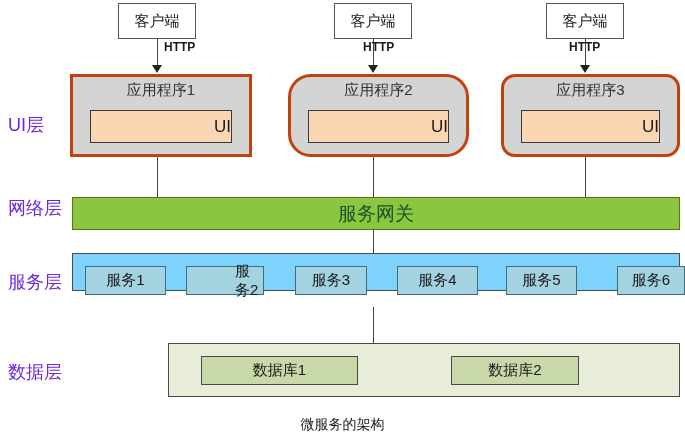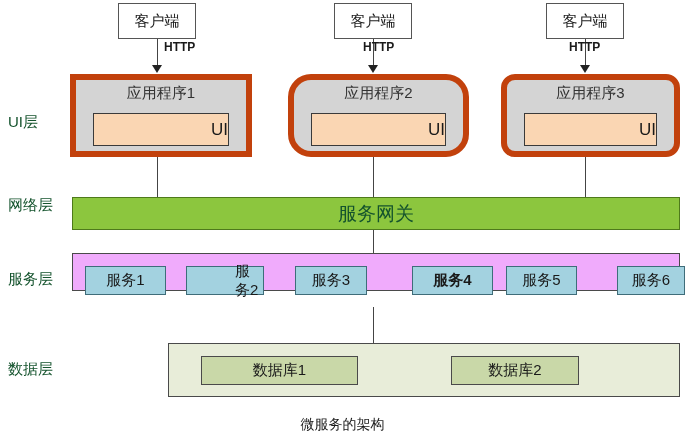--- a/index.html
+++ b/index.html
@@ -12,22 +12,22 @@
     width: 685px;
     height: 443px;
     background: #ffffff;
     font-family: "Liberation Sans", "DejaVu Sans", sans-serif;
     overflow: hidden;
   }
 
   
   .layer-label {
     position: absolute;
-    font-size: 15px;
-    color: #14532d;
+    font-size: 18px;
+    color: #6d28d9;
     white-space: nowrap;
     letter-spacing: 0px;
   }
 
   
   .client-box {
     position: absolute;
     width: 78px;
     height: 36px;
     background: #ffffff;
@@ -62,21 +62,21 @@
     border-left: 5px solid transparent;
     border-right: 5px solid transparent;
     border-top: 8px solid #222222;
   }
 
   
   .app-box {
     position: absolute;
     height: 83px;
     background: #d4d4d4;
-    border: 6px solid #c2410c;
+    border: 3px solid #c2410c;
     box-sizing: border-box;
   }
   .app-title {
     position: absolute;
     top: 4px;
     left: 0;
     right: 0;
     text-align: center;
     font-size: 15px;
     color: #333333;
@@ -114,21 +114,21 @@
     color: #14532d;
   }
 
   
   .service-band {
     position: absolute;
     left: 72px;
     top: 253px;
     width: 608px;
     height: 38px;
-    background: #f0abfc;
+    background: #7dd3fc;
     border: 1px solid #4a4a4a;
     box-sizing: border-box;
   }
   .service-chip {
     position: absolute;
     top: 12px;
     height: 29px;
     background: #a3d2e0;
     border: 1px solid #3f6d7a;
     box-sizing: border-box;
@@ -241,21 +241,21 @@
   <div class="service-band">
     <div class="service-chip" style="left:12px; width:81px;">
       <span>服务1</span>
     </div>
     <div class="service-chip" style="left:113px; width:78px;padding-left:48px;">
       <span>服务2</span>
     </div>
     <div class="service-chip" style="left:222px; width:72px;">
       <span>服务3</span>
     </div>
-    <div class="service-chip" style="left:339px; width:81px;font-weight:bold;">
+    <div class="service-chip" style="left:324px; width:81px;">
       <span>服务4</span>
     </div>
     <div class="service-chip" style="left:433px; width:71px;">
       <span>服务5</span>
     </div>
     <div class="service-chip" style="left:528px; width:68px;margin-left:16px;">
       <span>服务6</span>
     </div>
   </div>
 

